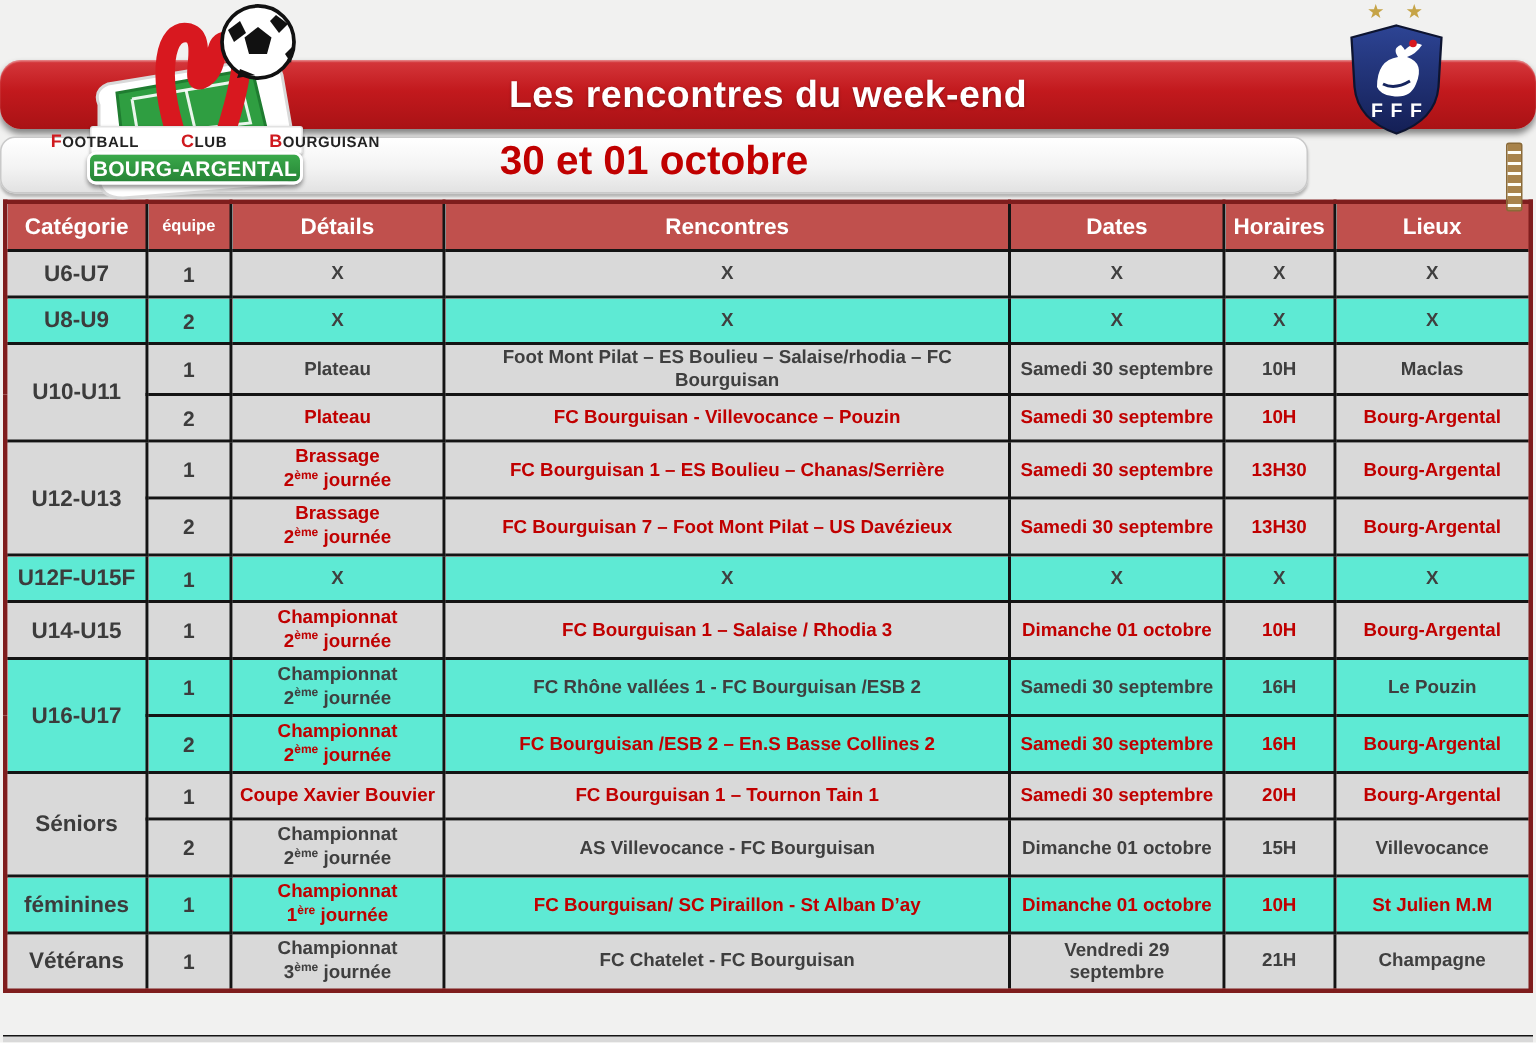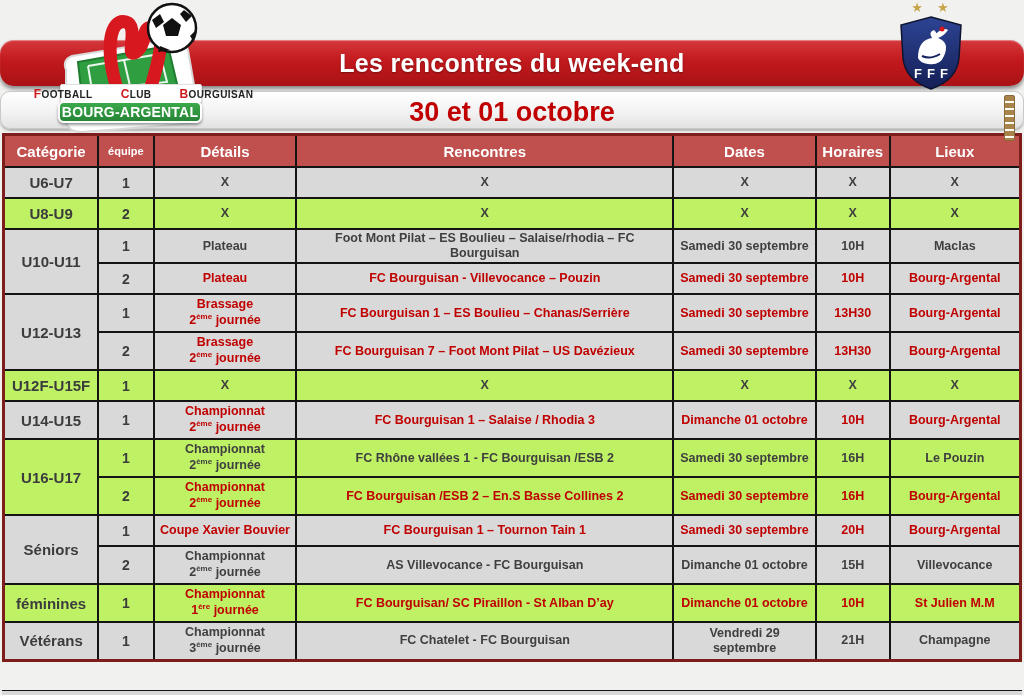--- a/index.html
+++ b/index.html
@@ -14,25 +14,25 @@
     border-radius:14px;
     background:linear-gradient(#d5383c 0%, #c2191d 45%, #a91215 100%);
     box-shadow:0 3px 4px rgba(0,0,0,.45), inset 0 1px 1px rgba(255,255,255,.4);
     display:flex;align-items:center;justify-content:center;
   }
   .banner-red .title{
     color:#ffffff;font-size:25px;font-weight:700;letter-spacing:.3px;
     text-shadow:0 1px 2px rgba(0,0,0,.35);
   }
   .banner-silver{
-    position:absolute;left:0;top:91px;width:1024px;height:38px;
+    position:absolute;left:0;top:91px;width:872px;height:38px;
     border-radius:10px;border:1px solid #c9c9c9;box-sizing:border-box;
     background:linear-gradient(#ffffff 0%, #f3f3f3 55%, #e2e2e2 100%);
     box-shadow:0 2px 2px rgba(0,0,0,.25);
-    display:flex;align-items:flex-end;justify-content:center;
+    display:flex;align-items:flex-start;justify-content:center;
   }
   .banner-silver .subtitle{color:#c00000;font-size:27px;font-weight:700;}
 
   
   .club-logo{position:absolute;left:52px;top:0px;width:156px;height:136px;z-index:5;}
   .club-logo svg{position:absolute;left:0;top:0;}
   .club-text{
     position:absolute;left:8px;top:84px;width:140px;height:17px;background:#ffffff;
     display:flex;align-items:center;justify-content:center;gap:3px;
     border:1px solid #e2e2e2;border-radius:2px;box-shadow:0 1px 2px rgba(0,0,0,.3);
@@ -76,21 +76,21 @@
     overflow:hidden;
   }
   .fixture-table{border:3px solid #7f1d1d;}
   thead th{
     background:#c0504d;color:#ffffff;font-weight:700;font-size:15px;height:28px;
   }
   thead th.small{font-size:11px;}
   tbody tr{height:31px;}
   tbody tr.tall{height:38px;}
   td.bg-gray{background:#d9d9d9;}
-  td.bg-white{background:#bef264;}
+  td.bg-white{background:#5eead4;}
   .cat-cell{font-weight:700;font-size:15px;color:#3c3c3c;margin-top:20px;}
   .team-cell{font-weight:600;font-size:14px;color:#3c3c3c;}
   .txt{color:#3f3f3f;font-weight:600;font-size:12.5px;line-height:1.2;}
   tr.red .txt{color:#c00000;font-weight:700;}
   .txt sup{font-size:8px;}
   .bottom-strip{
     position:absolute;left:2px;bottom:0;width:1020px;height:4px;background:#d9d9d9;
     border-top:1px solid #141414;
   }
 </style>

